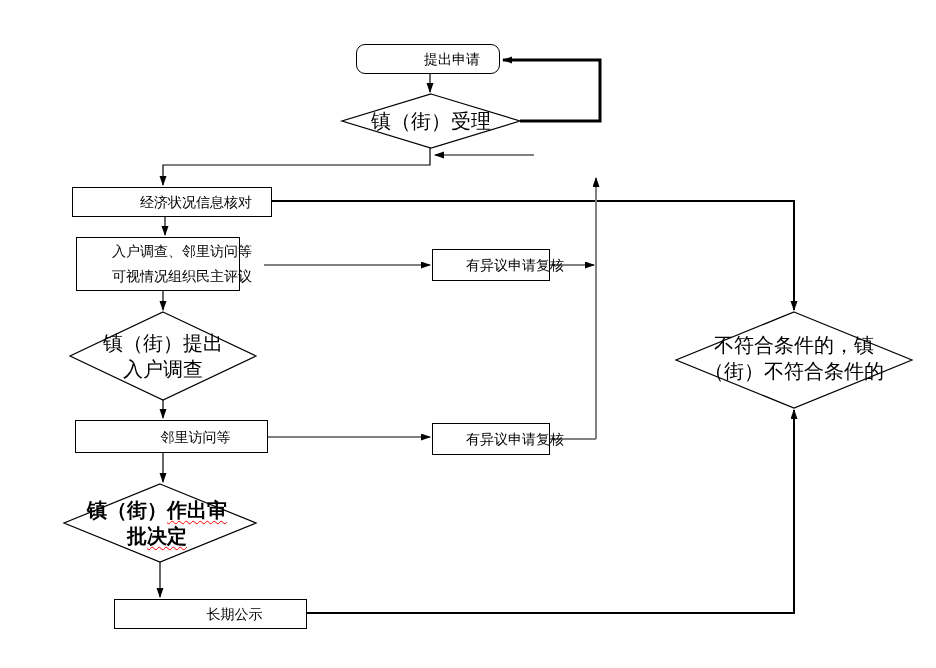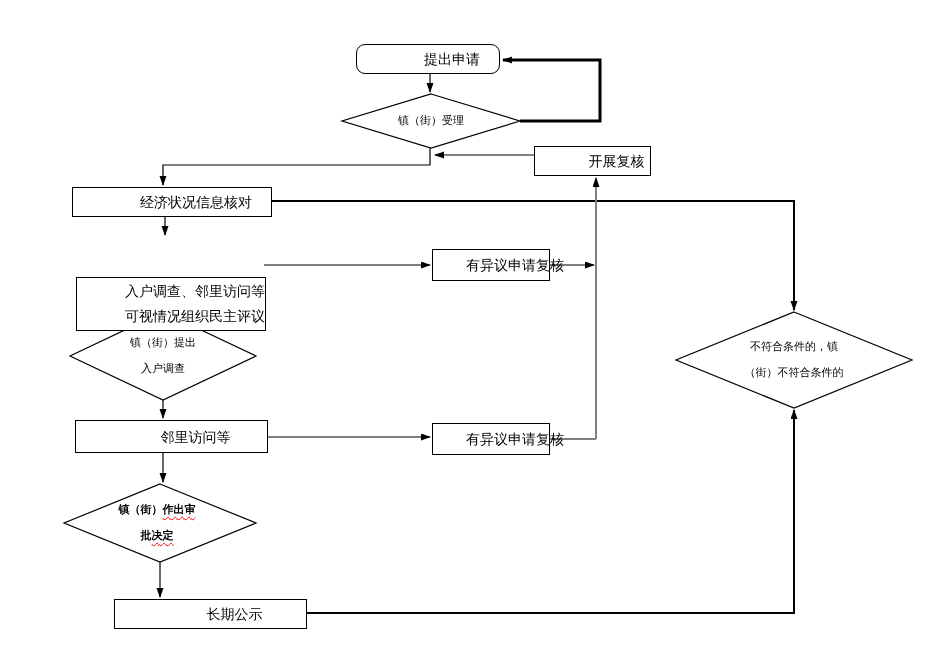--- a/index.html
+++ b/index.html
@@ -34,35 +34,35 @@
     text-align:center;
     box-sizing:border-box;
     white-space:nowrap;
     padding-left:48px;
   }
   .node.rounded{border-radius:9px;border-width:1.6px;}
   .diamond-label{
     position:absolute;
     display:flex;flex-direction:column;
     align-items:center;justify-content:center;
-    font-size:11px;line-height:26px;
+    font-size:20px;line-height:26px;
     text-align:center;white-space:nowrap;
   }
   .wavy{
     text-decoration:underline;
     text-decoration-style:wavy;
     text-decoration-color:var(--squiggle,#f00);
     text-decoration-thickness:1px;
     text-underline-offset:3px;
   }
   
   #n-start   {left:356px;top:44px;width:144px;height:30px;}
   #n-review  {left:534px;top:146px;width:117px;height:30px;}
   #n-check   {left:72px; top:187px;width:200px;height:30px;}
-  #n-survey  {left:76px; top:237px;width:190px;height:54px;line-height:25px;margin-top:40px;}
+  #n-survey  {left:76px; top:237px;width:164px;height:54px;line-height:25px;}
   #n-objection1{left:432px;top:249px;width:118px;height:32px;}
   #n-publish {left:75px; top:420px;width:193px;height:33px;}
   #n-objection2{left:432px;top:423px;width:118px;height:32px;}
   #n-publicity{left:70px;top:599px;width:193px;height:30px;margin-left:44px;}
   #t-accept  {left:351px;top:107px;width:160px;height:28px;}
   #t-opinion {left:83px; top:329px;width:160px;height:54px;}
   #t-decision{left:67px; top:496px;width:180px;height:54px;font-weight:bold;}
   #t-notify  {left:699px;top:333px;width:190px;height:54px;font-family:Liberation Mono, monospace;}
 </style>
 </head>
@@ -97,23 +97,20 @@
     <polygon class="shape" points="431,94 520,121 431,148 342,121"></polygon>
     <polygon class="shape" points="163,312 256,356 163,400 70,356"></polygon>
     <polygon class="shape" points="160,484 256,523 160,562 64,523"></polygon>
     <polygon class="shape" points="794,312 912,360 794,408 676,360"></polygon>
   </svg>
 
   <div class="node rounded" id="n-start">
     <span>提出申请</span>
   </div>
 
-  <div class="node" id="n-review">
-    <span>开展复核</span>
-  </div>
 
   <div class="node" id="n-check">
     <span>经济状况信息核对</span>
   </div>
 
   <div class="node" id="n-survey">
     <span>入户调查、邻里访问等</span>
     <span>可视情况组织民主评议</span>
   </div>
 

